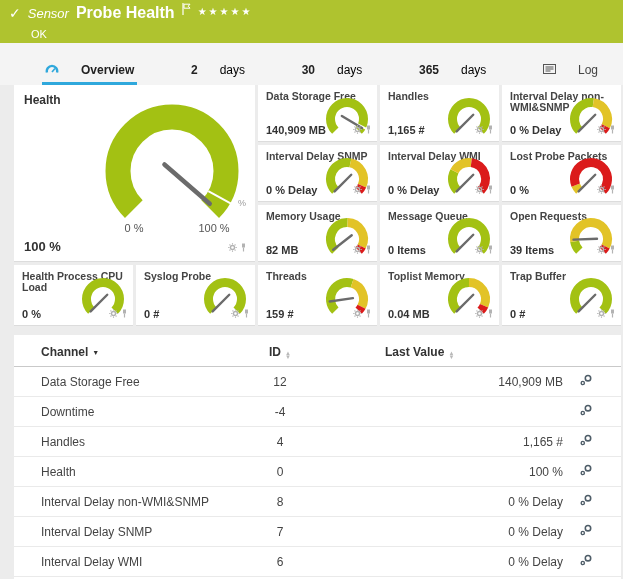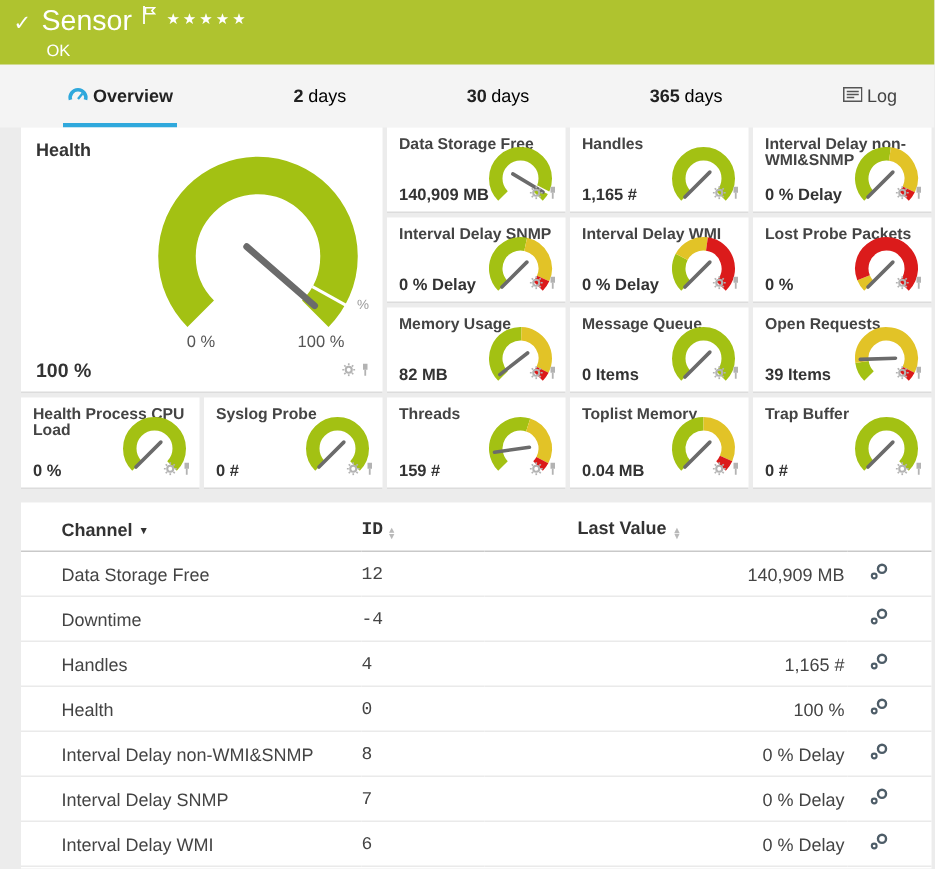--- a/index.html
+++ b/index.html
@@ -2,29 +2,29 @@
 <html><head>
 <meta charset="utf-8">
 <style>
   html,body{margin:0;padding:0;}
   body{width:623px;height:579px;overflow:hidden;background:#ececec;
        font-family:"Liberation Sans","DejaVu Sans",sans-serif;color:#333;}
   
   .titlebar{height:43px;background:#afc32f;color:#fff;position:relative;}
   .tb-row{position:absolute;left:9px;top:4px;display:flex;align-items:center;gap:7px;}
   .tb-check{font-size:14px;font-weight:bold;line-height:18px;}
-  .tb-kind{font-size:19px;}
+  .tb-kind{font-style:italic;font-size:13px;}
   .tb-title{font-weight:bold;font-size:16px;}
   .tb-flag{margin-top:-6px;}
   .tb-stars{font-size:10px;letter-spacing:2px;margin-top:-4px;}
   .tb-ok{position:absolute;left:31px;top:28px;font-size:11px;font-weight:normal;}
   
   .tabbar{height:42px;background:#f4f4f4;display:flex;align-items:flex-end;
           justify-content:space-between;padding:0 22px 0 42px;}
-  .tab{height:25px;display:flex;gap:3px;font-size:12px;color:#444;
+  .tab{height:25px;display:flex;align-items:center;gap:22px;font-size:12px;color:#444;
        border-bottom:3px solid transparent;padding:0 3px;cursor:pointer;white-space:nowrap;}
   .tab.active{border-bottom-color:#2fa8dc;color:#222;font-weight:bold;}
   .tab .num{font-weight:bold;color:#222;}
   .tab .unit{color:#000000;}
   
   .content{margin:0 2px 0 14px;padding-top:0;}
   .gauge-grid{display:grid;grid-template-columns:repeat(5,1fr);
               grid-template-rows:57px 57px 57px 61px;gap:3px;}
   .cell{background:#fff;position:relative;border-bottom:1px solid #dcdcdc;}
   .health-card{grid-column:1/3;grid-row:1/4;}
@@ -41,39 +41,40 @@
   .h-tick.max{left:178px;}
   .h-unit{position:absolute;left:224px;top:113px;font-size:9px;color:#9a9a9a;}
   .h-icons{position:absolute;right:8px;bottom:5px;display:flex;gap:3px;align-items:flex-end;}
   
   .table-card{background:#fff;margin-top:9px;min-height:250px;}
   table{width:100%;border-collapse:collapse;font-size:12px;}
   th{font-weight:bold;color:#333;padding:10px 0 7px;border-bottom:1px solid #c9c9c9;
      text-align:left;white-space:nowrap;}
   td{padding:7px 0;border-bottom:1px solid #eaeaea;color:#444;white-space:nowrap;}
   .col-channel{padding-left:27px;width:200px;}
-  .col-id{width:78px;text-align:left;font-family:Liberation Mono, monospace;}
+  .col-id{width:78px;text-align:center;}
   td.col-id{padding-right:4px;}
   th.col-id{padding-right:4px;}
   .col-lv{width:180px;}
   th.col-lv{padding-left:62px;margin-top:14px;}
   td.col-lv{text-align:right;padding-right:2px;}
   .col-act{text-align:right;padding-right:28px;}
   .sort-one{display:inline-block;margin-left:4px;font-size:7px;color:#333;vertical-align:1px;}
   .sort-ud{display:inline-flex;flex-direction:column;margin-left:4px;vertical-align:1px;
            font-size:6px;line-height:4px;color:#b9b9b9;}
   .rowicon{cursor:pointer;display:inline-block;}
 </style>
 </head>
 <body>
 
 <div class="titlebar">
   <div class="tb-row">
     <span class="tb-check">✓</span>
     <span class="tb-kind">Sensor</span>
+    <span class="tb-title">Probe Health</span>
     <span class="tb-flag"><svg width="9" height="12" viewBox="0 0 9 12">
           <line x1="1" y1="0" x2="1" y2="12" stroke="#fff" stroke-width="1.2"></line>
           <path d="M2 1.2 h6 l-1.8 2 1.8 2 h-6 z" fill="none" stroke="#fff" stroke-width="1"></path>
         </svg></span>
     <span class="tb-stars">★★★★★</span>
   </div>
   <div class="tb-ok">OK</div>
 </div>
 
 <div class="tabbar" id="tabbar">

